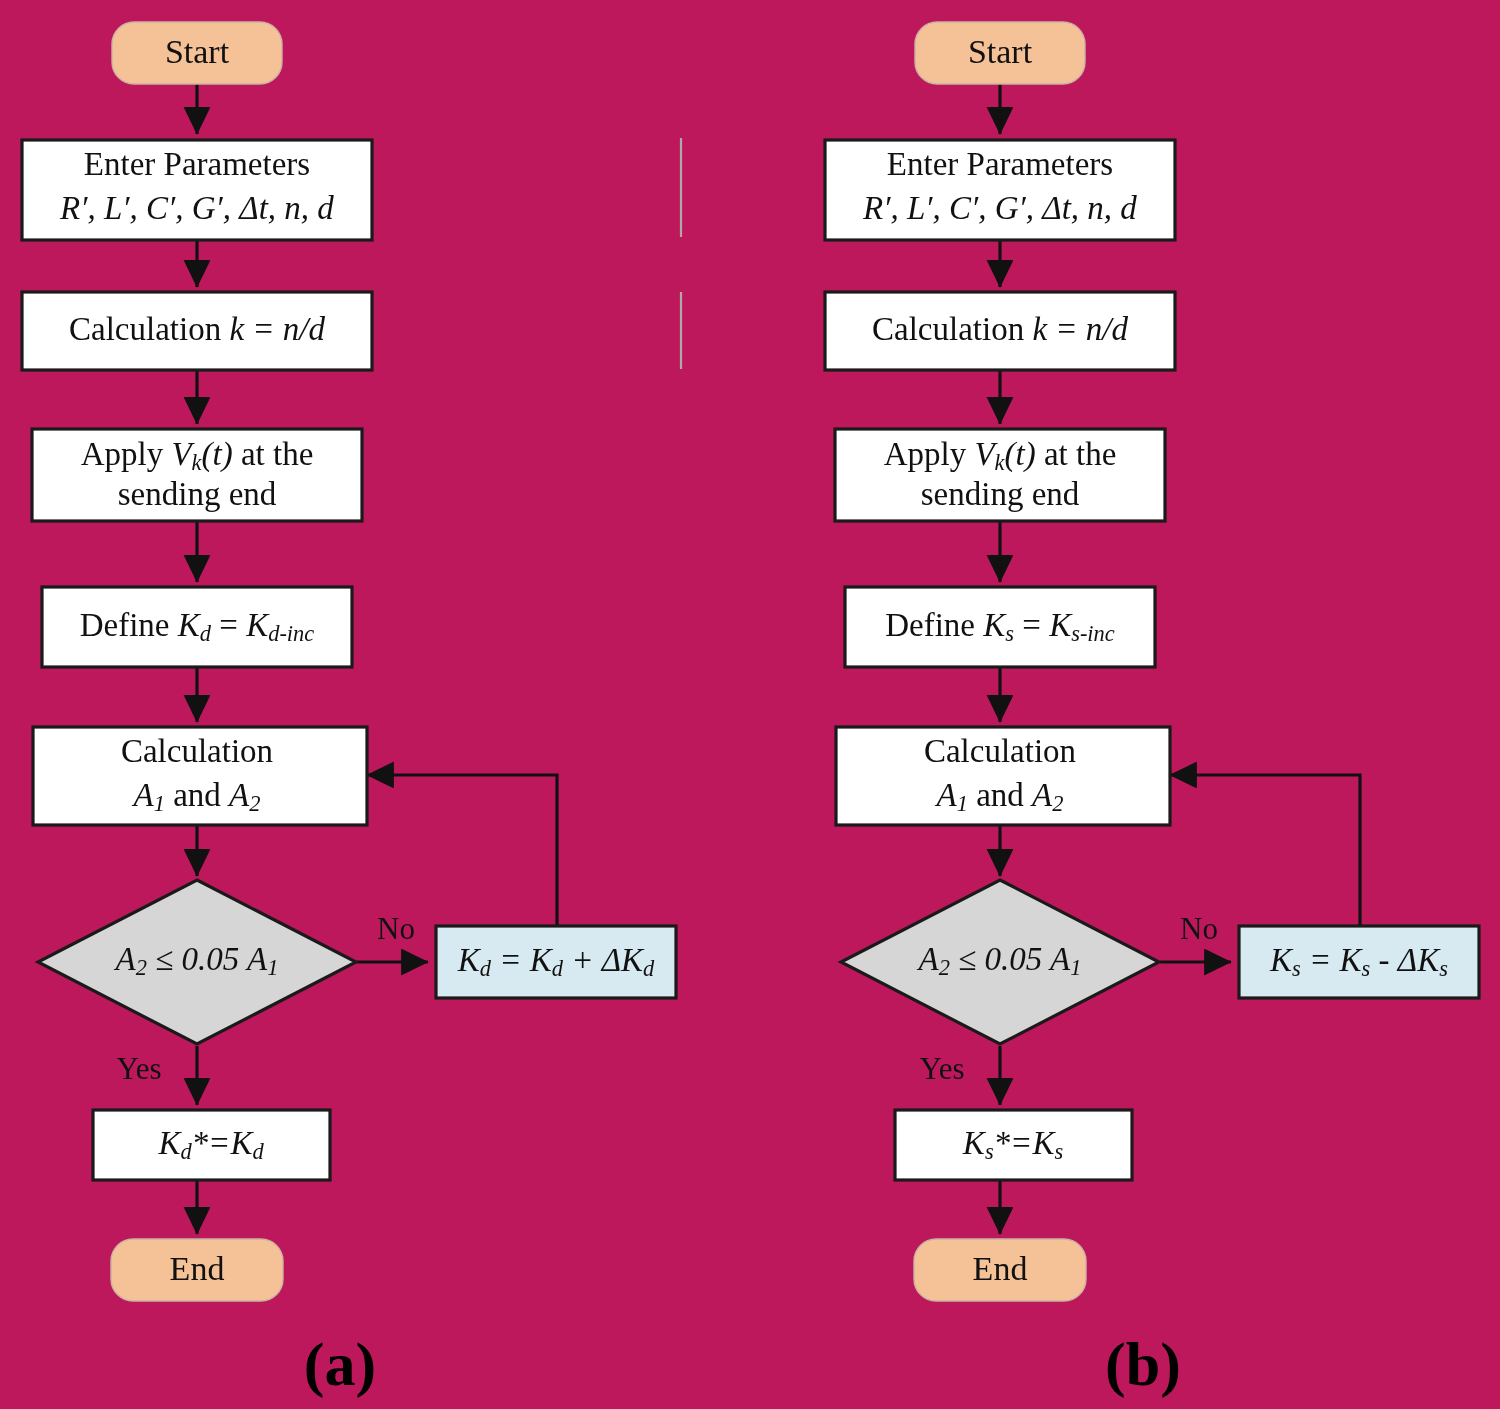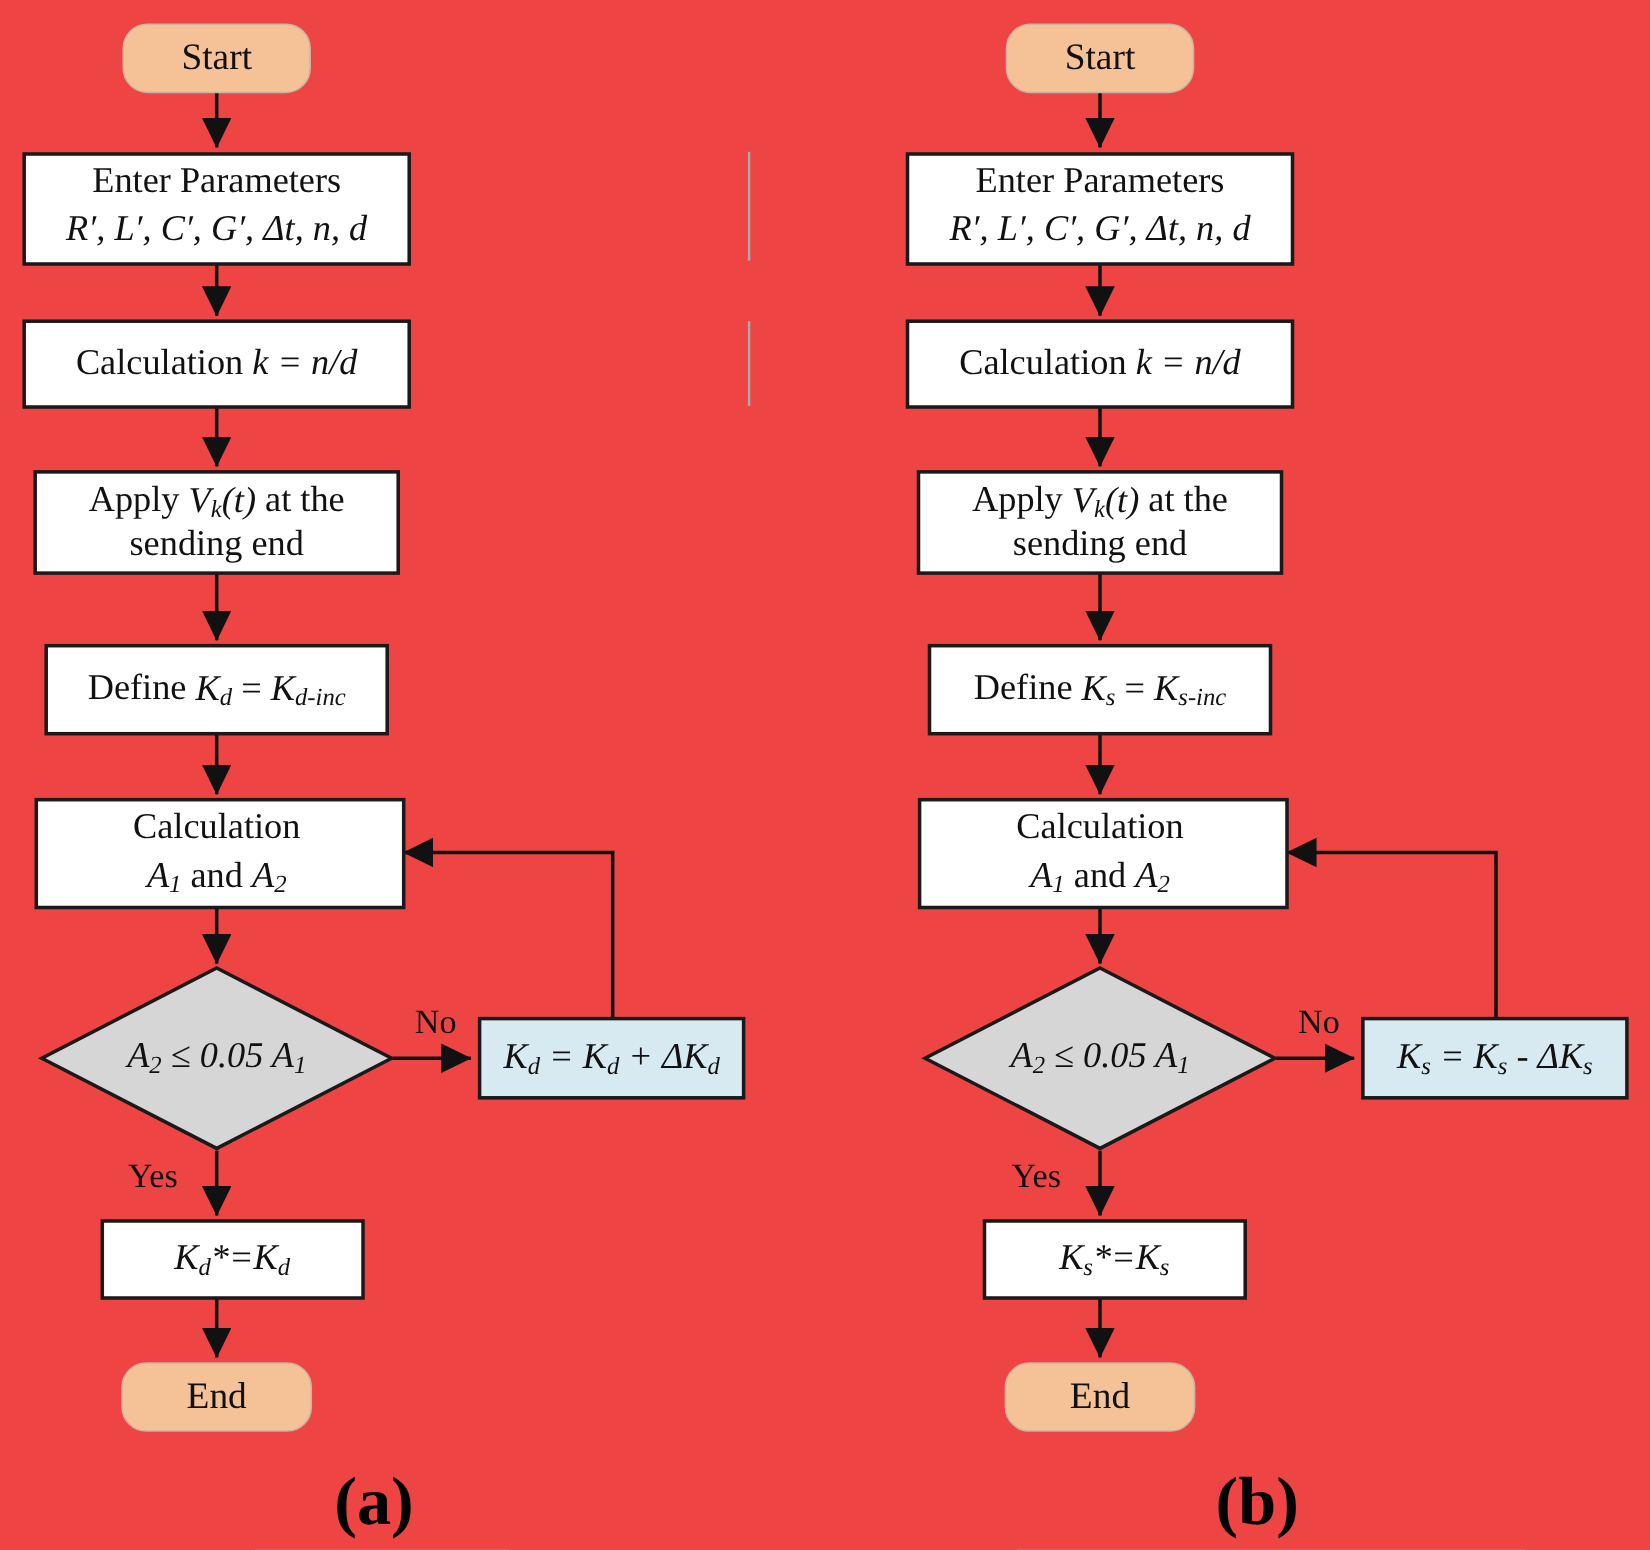--- a/index.html
+++ b/index.html
@@ -4,21 +4,21 @@
 <style>
   html, body {
     margin: 0;
     padding: 0;
     background: #ffffff;
   }
   #canvas {
     position: relative;
     width: 1500px;
     height: 1409px;
-    background: #ef4444;
+    background: #be185d;
     font-family: "Liberation Serif", "DejaVu Serif", serif;
     overflow: hidden;
   }
   svg.flow {
     position: absolute;
     top: 0;
     left: 0;
     width: 1500px;
     height: 1409px;
   }

